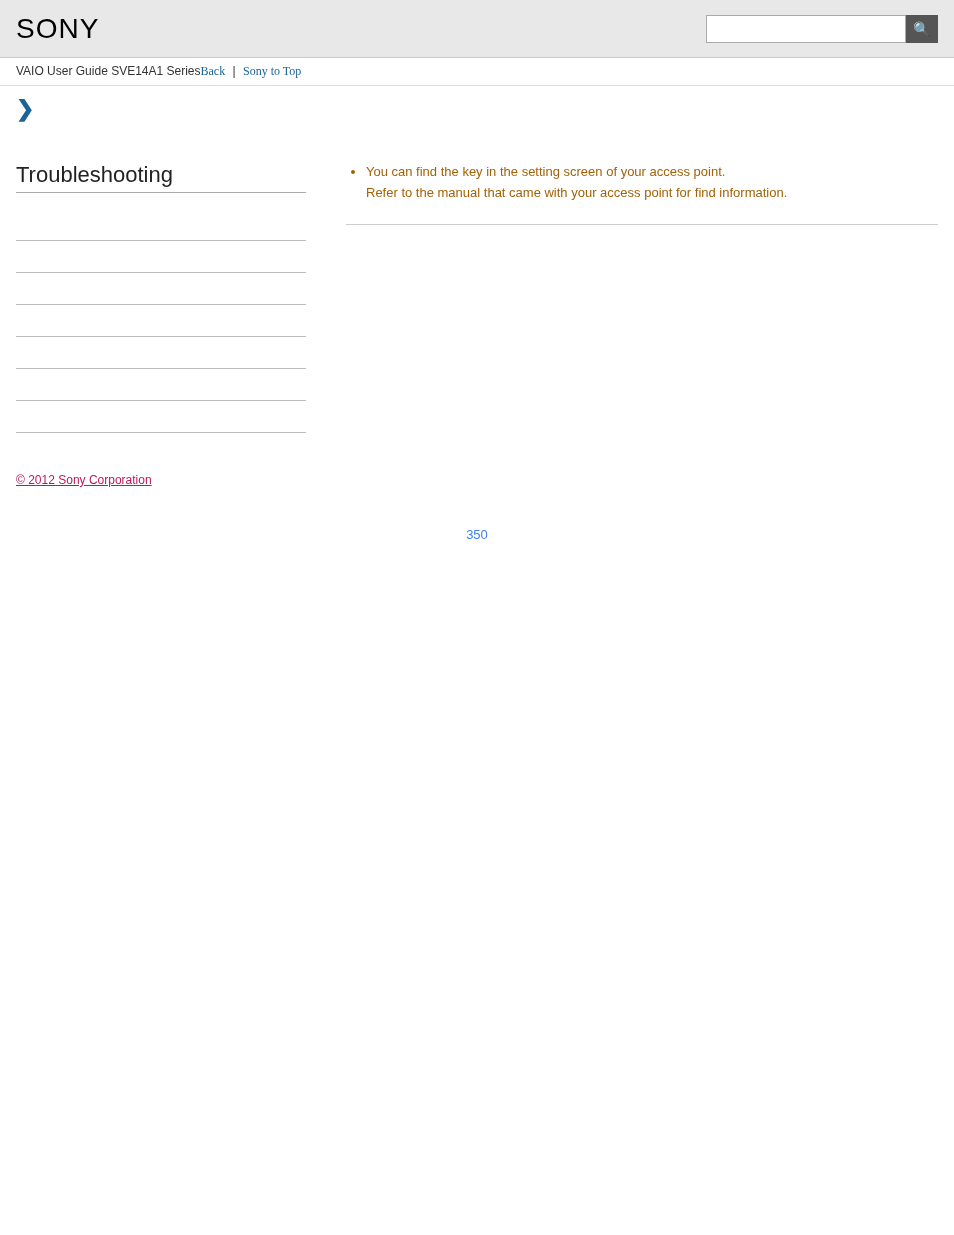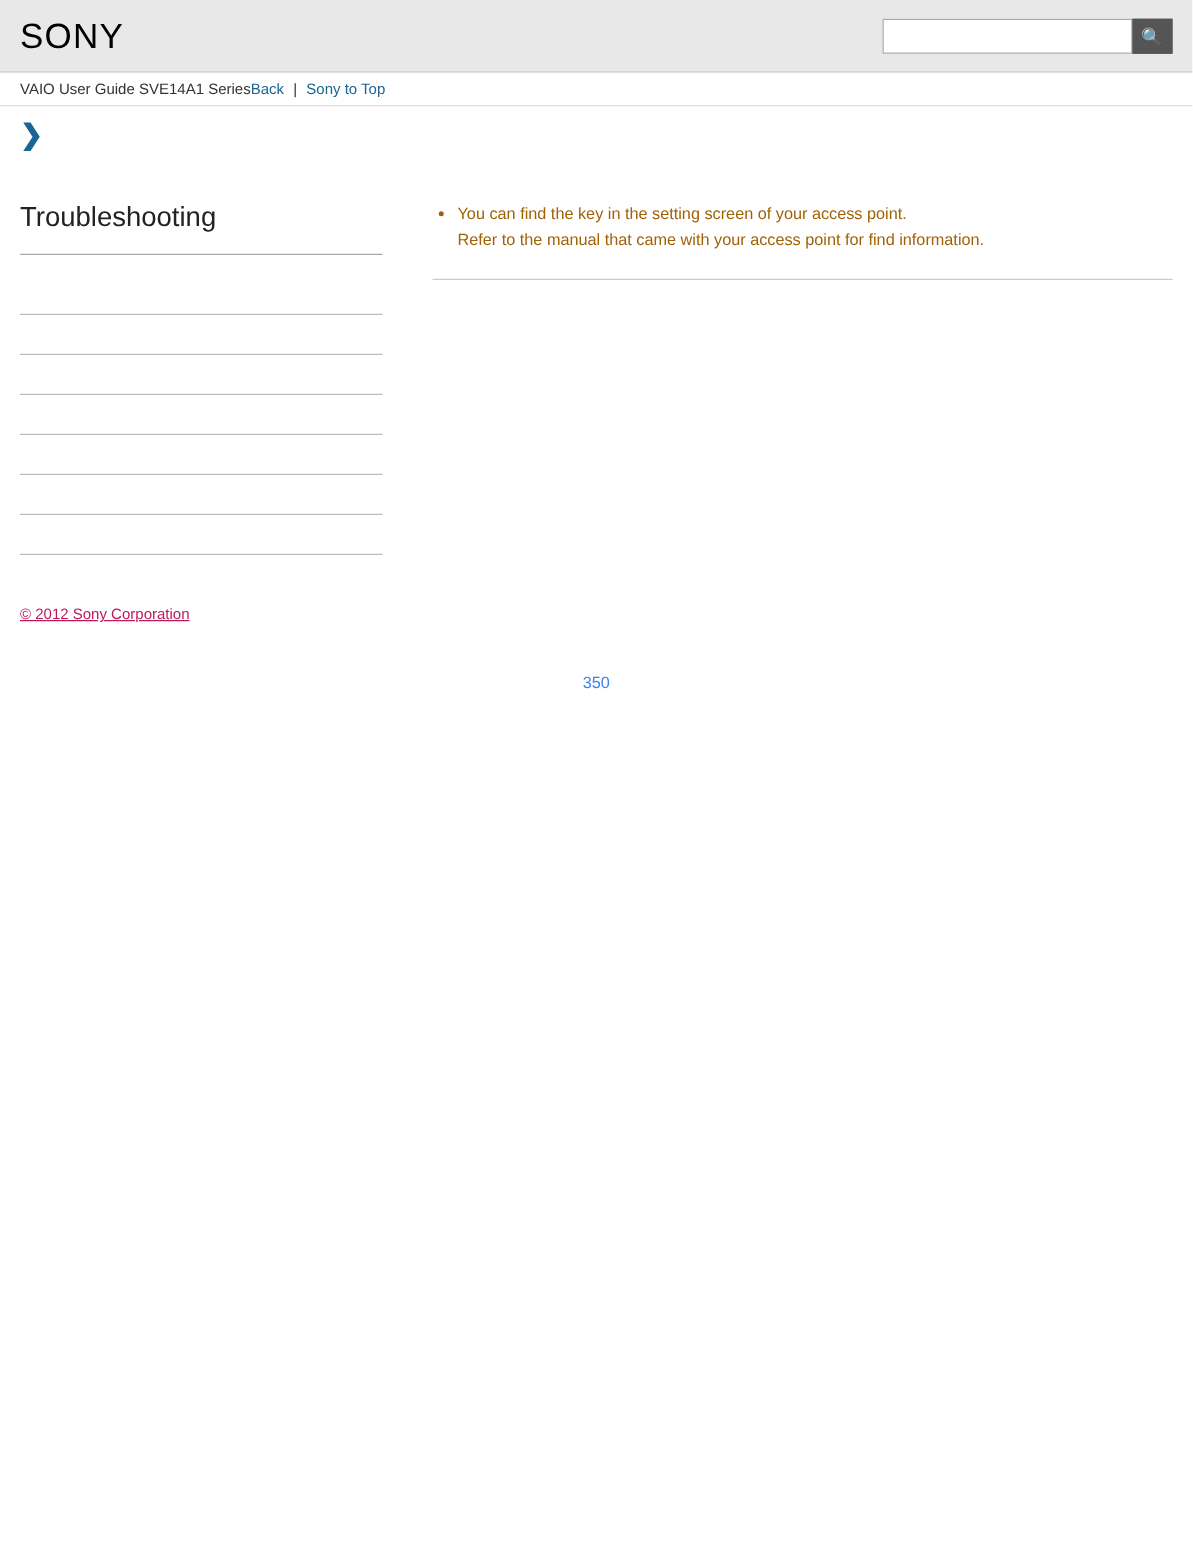--- a/index.html
+++ b/index.html
@@ -68,20 +68,21 @@
       display: flex;
       padding: 6px 16px;
       font-size: 12px;
       color: #333;
       border-bottom: 1px solid #ddd;
     }
 
     .breadcrumb-nav a {
       color: #1a6496;
       text-decoration: none;
+      font-family: Liberation Serif, serif;
     }
 
     .breadcrumb-nav .separator {
       margin: 0 4px;
       color: #333;
     }
 
     
     .main-content {
       display: flex;
@@ -103,21 +104,21 @@
     .sidebar {
       width: 310px;
       min-width: 310px;
       padding-right: 20px;
     }
 
     .sidebar-title {
       font-size: 22px;
       font-weight: normal;
       color: #222;
-      padding-bottom: 16px;
+      padding-bottom: 4px;
       border-bottom: 1px solid #aaa;
       margin-bottom: 16px;
     }
 
     .sidebar-link {
       display: block;
       padding: 8px 0;
       border-bottom: 1px solid #bbb;
       color: #1a6496;
       text-decoration: none;

